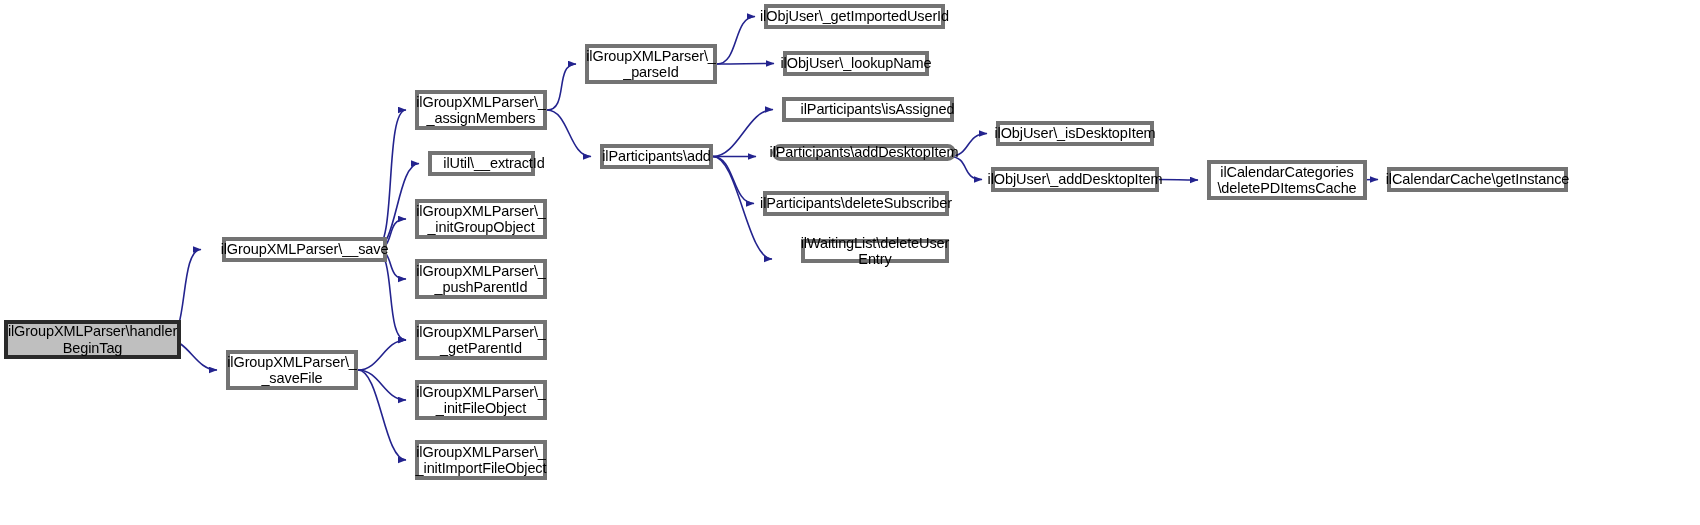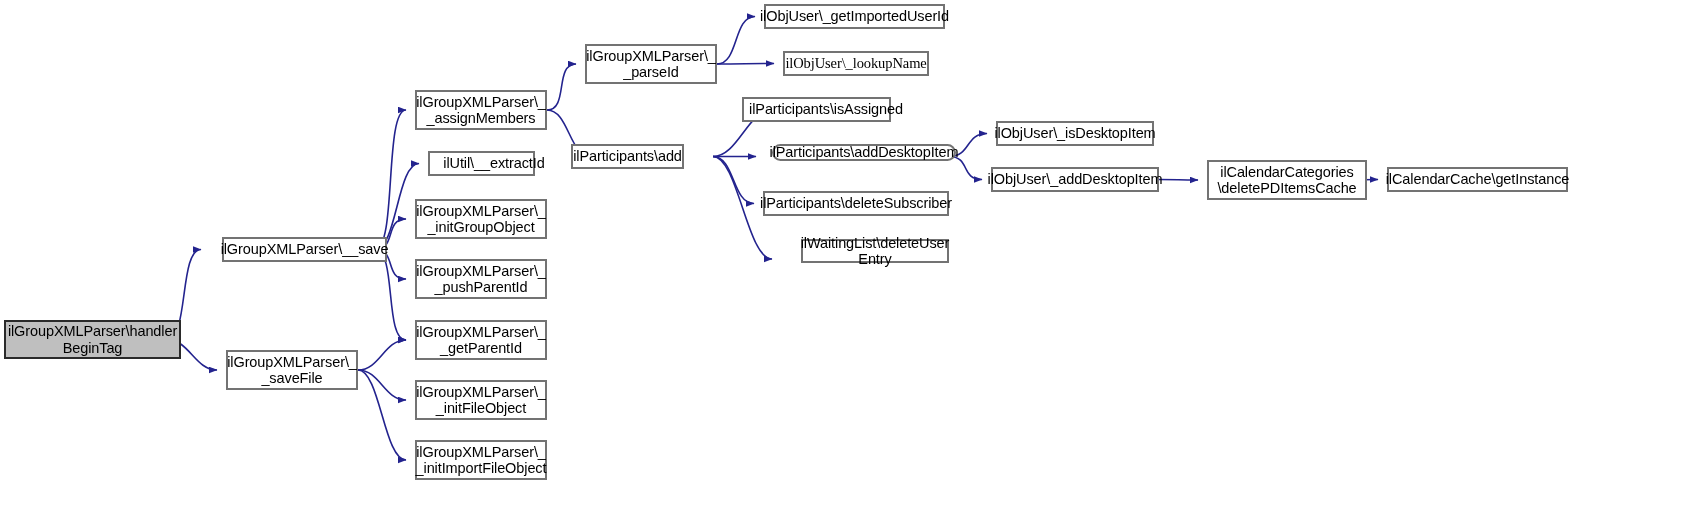--- a/index.html
+++ b/index.html
@@ -20,21 +20,21 @@
     position: absolute;
     left: 0;
     top: 0;
     width: 1700px;
     height: 525px;
     pointer-events: none;
   }
   .node {
     position: absolute;
     box-sizing: border-box;
-    border: 2px solid #737373;
+    border: 4px solid #737373;
     background: #ffffff;
     color: #000000;
     font-size: 14.5px;
     line-height: 1.12;
     display: flex;
     align-items: center;
     justify-content: center;
     text-align: center;
     white-space: pre-line;
     letter-spacing: -0.1px;
@@ -94,24 +94,24 @@
       <div class="node" style="left: 415px; top: 259px; width: 132px; height: 40px;">ilGroupXMLParser\_
 _pushParentId</div>
       <div class="node" style="left: 415px; top: 320px; width: 132px; height: 40px;">ilGroupXMLParser\_
 _getParentId</div>
       <div class="node" style="left: 415px; top: 380px; width: 132px; height: 40px;">ilGroupXMLParser\_
 _initFileObject</div>
       <div class="node" style="left: 415px; top: 440px; width: 132px; height: 40px;">ilGroupXMLParser\_
 _initImportFileObject</div>
       <div class="node" style="left: 585px; top: 44px; width: 132px; height: 40px;">ilGroupXMLParser\_
 _parseId</div>
-      <div class="node" style="left: 571px; top: 144px; width: 113px; height: 25px;">ilParticipants\add</div>
+      <div class="node" style="left: 600px; top: 144px; width: 113px; height: 25px;">ilParticipants\add</div>
       <div class="node" style="left: 764px; top: 4px; width: 181px; height: 25px;">ilObjUser\_getImportedUserId</div>
-      <div class="node" style="left: 783px; top: 51px; width: 146px; height: 25px; font-family: Liberation Serif, serif;">ilObjUser\_lookupName</div>
-      <div class="node" style="left: 742px; top: 97px; width: 149px; height: 25px; padding-left: 22px;">ilParticipants\isAssigned</div>
+      <div class="node" style="left: 783px; top: 51px; width: 146px; height: 25px;">ilObjUser\_lookupName</div>
+      <div class="node" style="left: 782px; top: 97px; width: 172px; height: 25px; padding-left: 22px;">ilParticipants\isAssigned</div>
       <div class="node" style="left: 772px; top: 144px; width: 184px; height: 17px; border-radius: 9px;">ilParticipants\addDesktopItem</div>
       <div class="node" style="left: 763px; top: 191px; width: 186px; height: 25px;">ilParticipants\deleteSubscriber</div>
       <div class="node" style="left: 781px; top: 239px; width: 148px; height: 24px; margin-left: 20px;">ilWaitingList\deleteUser
 Entry</div>
       <div class="node" style="left: 996px; top: 121px; width: 158px; height: 25px;">ilObjUser\_isDesktopItem</div>
       <div class="node" style="left: 991px; top: 167px; width: 168px; height: 25px;">ilObjUser\_addDesktopItem</div>
       <div class="node" style="left: 1207px; top: 160px; width: 160px; height: 40px;">ilCalendarCategories
 \deletePDItemsCache</div>
       <div class="node" style="left: 1387px; top: 167px; width: 181px; height: 25px;">ilCalendarCache\getInstance</div>
     </div>

